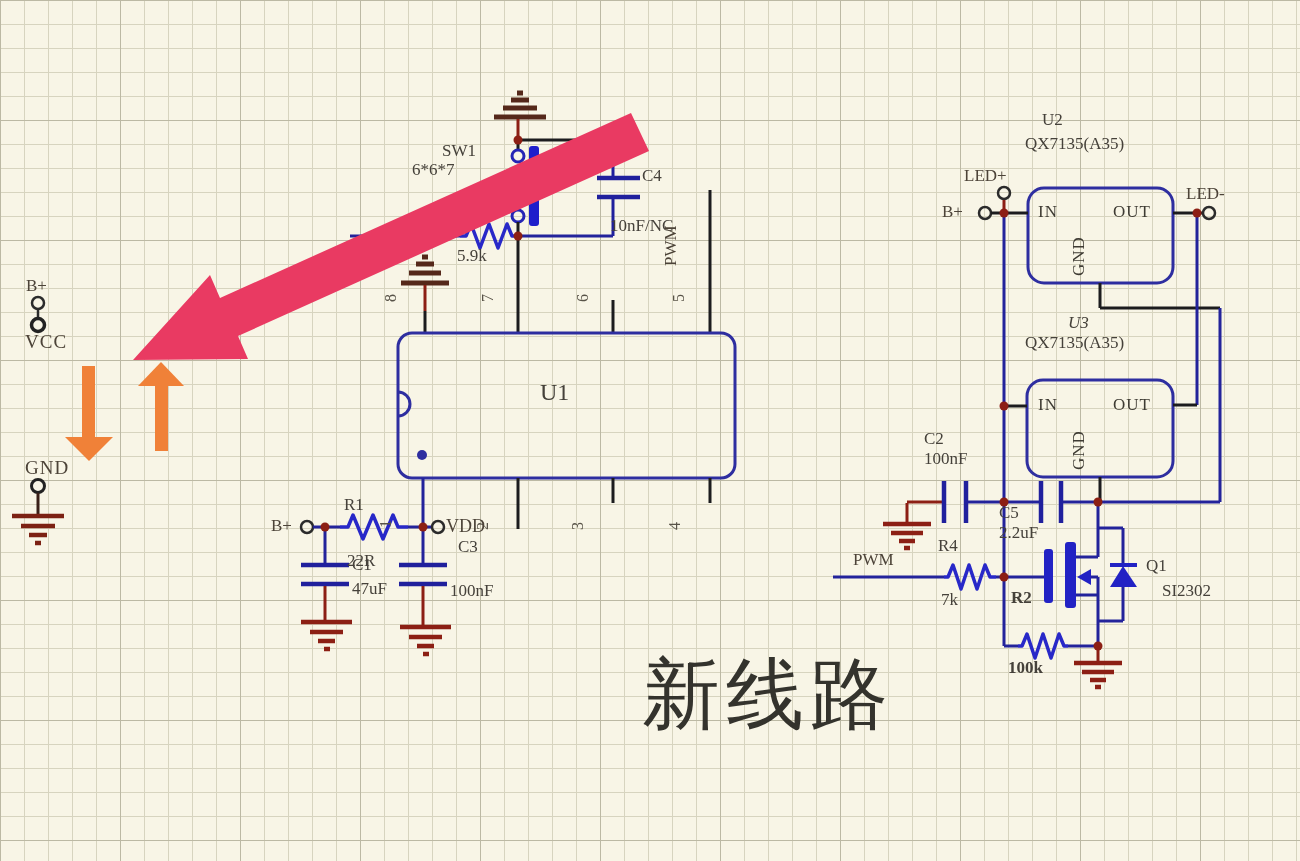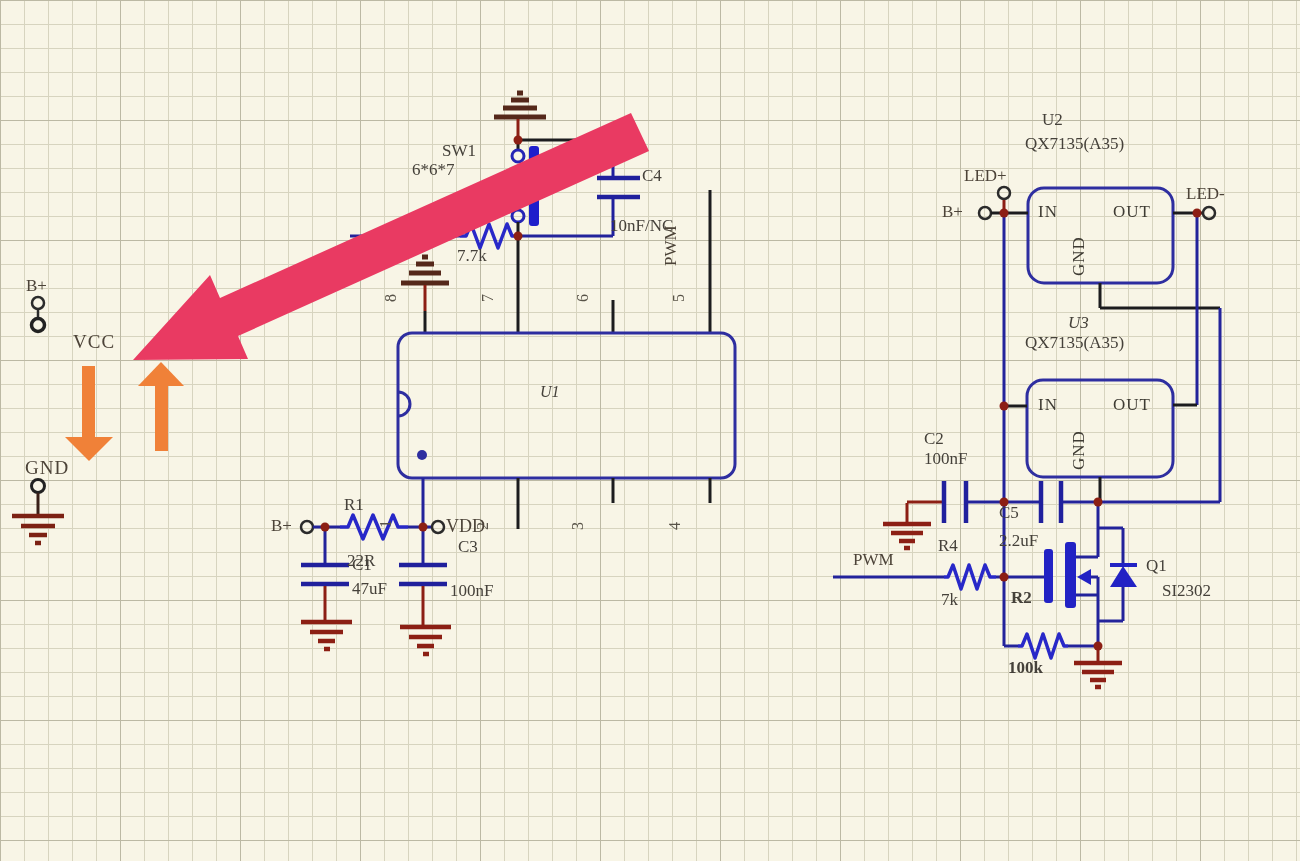--- a/index.html
+++ b/index.html
@@ -256,40 +256,40 @@
   </g>
   <g fill="#f08138">
     <polygon points="138,386 184,386 161,362"></polygon>
     <rect x="155" y="385" width="13" height="66"></rect>
   </g>
 
   <polygon points="631,113 220,298 210,275 133,360 248,359 238,336 649,151" fill="#e93a62"></polygon>
 </svg>
 
 <span class="lbl net" style="left:26px;top:277px;">B+</span>
-<span class="lbl net big" style="left:25px;top:333px;margin-left:48px;">VCC</span>
+<span class="lbl net big" style="left:25px;top:333px;">VCC</span>
 <span class="lbl net big" style="left:25px;top:459px;">GND</span>
 
 <span class="lbl" style="left:442px;top:142px;">SW1</span>
 <span class="lbl" style="left:412px;top:161px;">6*6*7</span>
 <span class="lbl" style="left:642px;top:167px;">C4</span>
 <span class="lbl" style="left:610px;top:217px;">10nF/NC</span>
-<span class="lbl" style="left:457px;top:247px;">7.7k</span>
+<span class="lbl" style="left:457px;top:247px;">5.9k</span>
 
 <span class="lbl pin rot" style="left:400px;top:284px;">8</span>
 <span class="lbl pin rot" style="left:497px;top:284px;">7</span>
 <span class="lbl pin rot" style="left:592px;top:284px;">6</span>
 <span class="lbl pin rot" style="left:688px;top:284px;">5</span>
 <span class="lbl pin rot" style="left:395px;top:510px;">1</span>
 <span class="lbl pin rot" style="left:492px;top:512px;">2</span>
 <span class="lbl pin rot" style="left:587px;top:512px;">3</span>
 <span class="lbl pin rot" style="left:684px;top:512px;">4</span>
 <span class="lbl net rot" style="left:680px;top:248px;">PWM</span>
 
-<span class="lbl" style="left:540px;top:383px;font-size:16px;font-style:italic;">U1</span>
+<span class="lbl" style="left:540px;top:383px;font-size:24px;">U1</span>
 
 <span class="lbl net" style="left:271px;top:517px;">B+</span>
 <span class="lbl" style="left:344px;top:496px;">R1</span>
 <span class="lbl" style="left:347px;top:540px;margin-top:12px;">22R</span>
 <span class="lbl net" style="left:446px;top:517px;font-size:18px;">VDD</span>
 <span class="lbl" style="left:352px;top:556px;">C1</span>
 <span class="lbl" style="left:352px;top:580px;">47uF</span>
 <span class="lbl" style="left:450px;top:538px;margin-left:8px;">C3</span>
 <span class="lbl" style="left:450px;top:582px;">100nF</span>
 
@@ -304,24 +304,25 @@
 
 <span class="lbl" style="left:1068px;top:314px;font-style:italic;">U3</span>
 <span class="lbl" style="left:1025px;top:334px;">QX7135(A35)</span>
 <span class="lbl inout" style="left:1038px;top:396px;">IN</span>
 <span class="lbl inout" style="left:1113px;top:396px;">OUT</span>
 <span class="lbl inout rot" style="left:1088px;top:452px;">GND</span>
 
 <span class="lbl" style="left:924px;top:430px;">C2</span>
 <span class="lbl" style="left:924px;top:450px;">100nF</span>
 <span class="lbl" style="left:999px;top:504px;">C5</span>
-<span class="lbl" style="left:999px;top:524px;margin-top:8px;">2.2uF</span>
+<span class="lbl" style="left:999px;top:524px;">2.2uF</span>
 
 <span class="lbl net" style="left:853px;top:551px;">PWM</span>
 <span class="lbl" style="left:938px;top:537px;">R4</span>
 <span class="lbl" style="left:941px;top:591px;">7k</span>
 <span class="lbl" style="left:1146px;top:557px;">Q1</span>
 <span class="lbl" style="left:1146px;top:582px;margin-left:16px;">SI2302</span>
 <span class="lbl" style="left:1011px;top:589px;font-weight:bold;">R2</span>
 <span class="lbl" style="left:1008px;top:659px;font-weight:bold;">100k</span>
 
+<span class="title-cn" style="left:642px;top:655px;">新线路</span>
 
 </div>
 
 </body></html>

